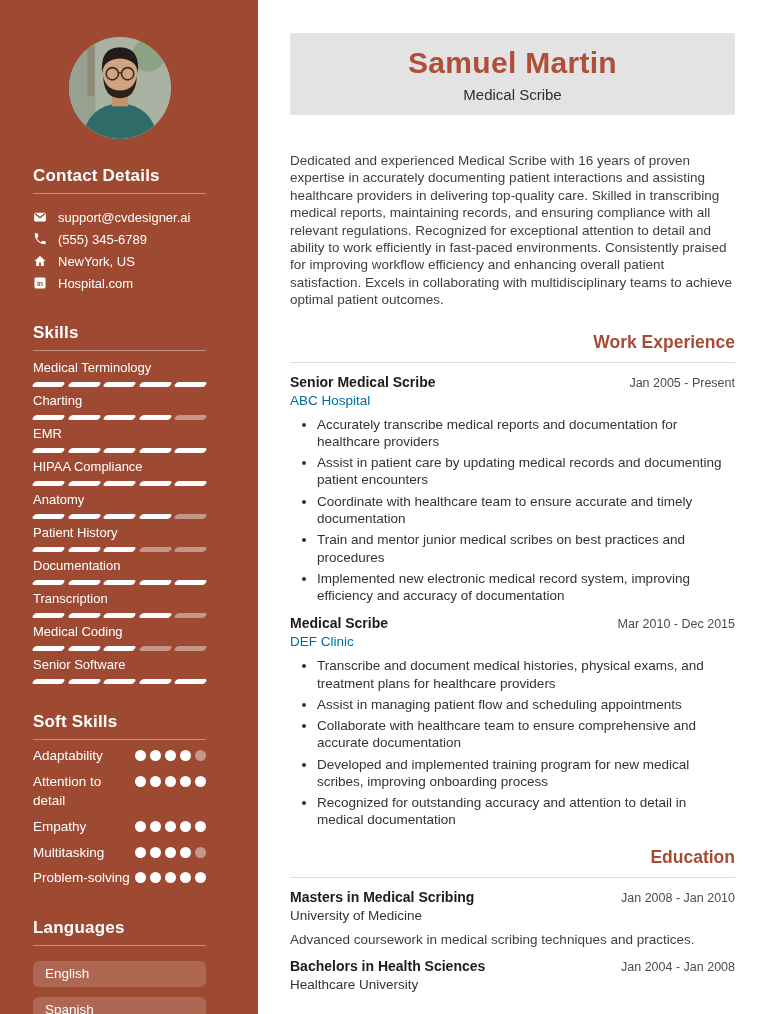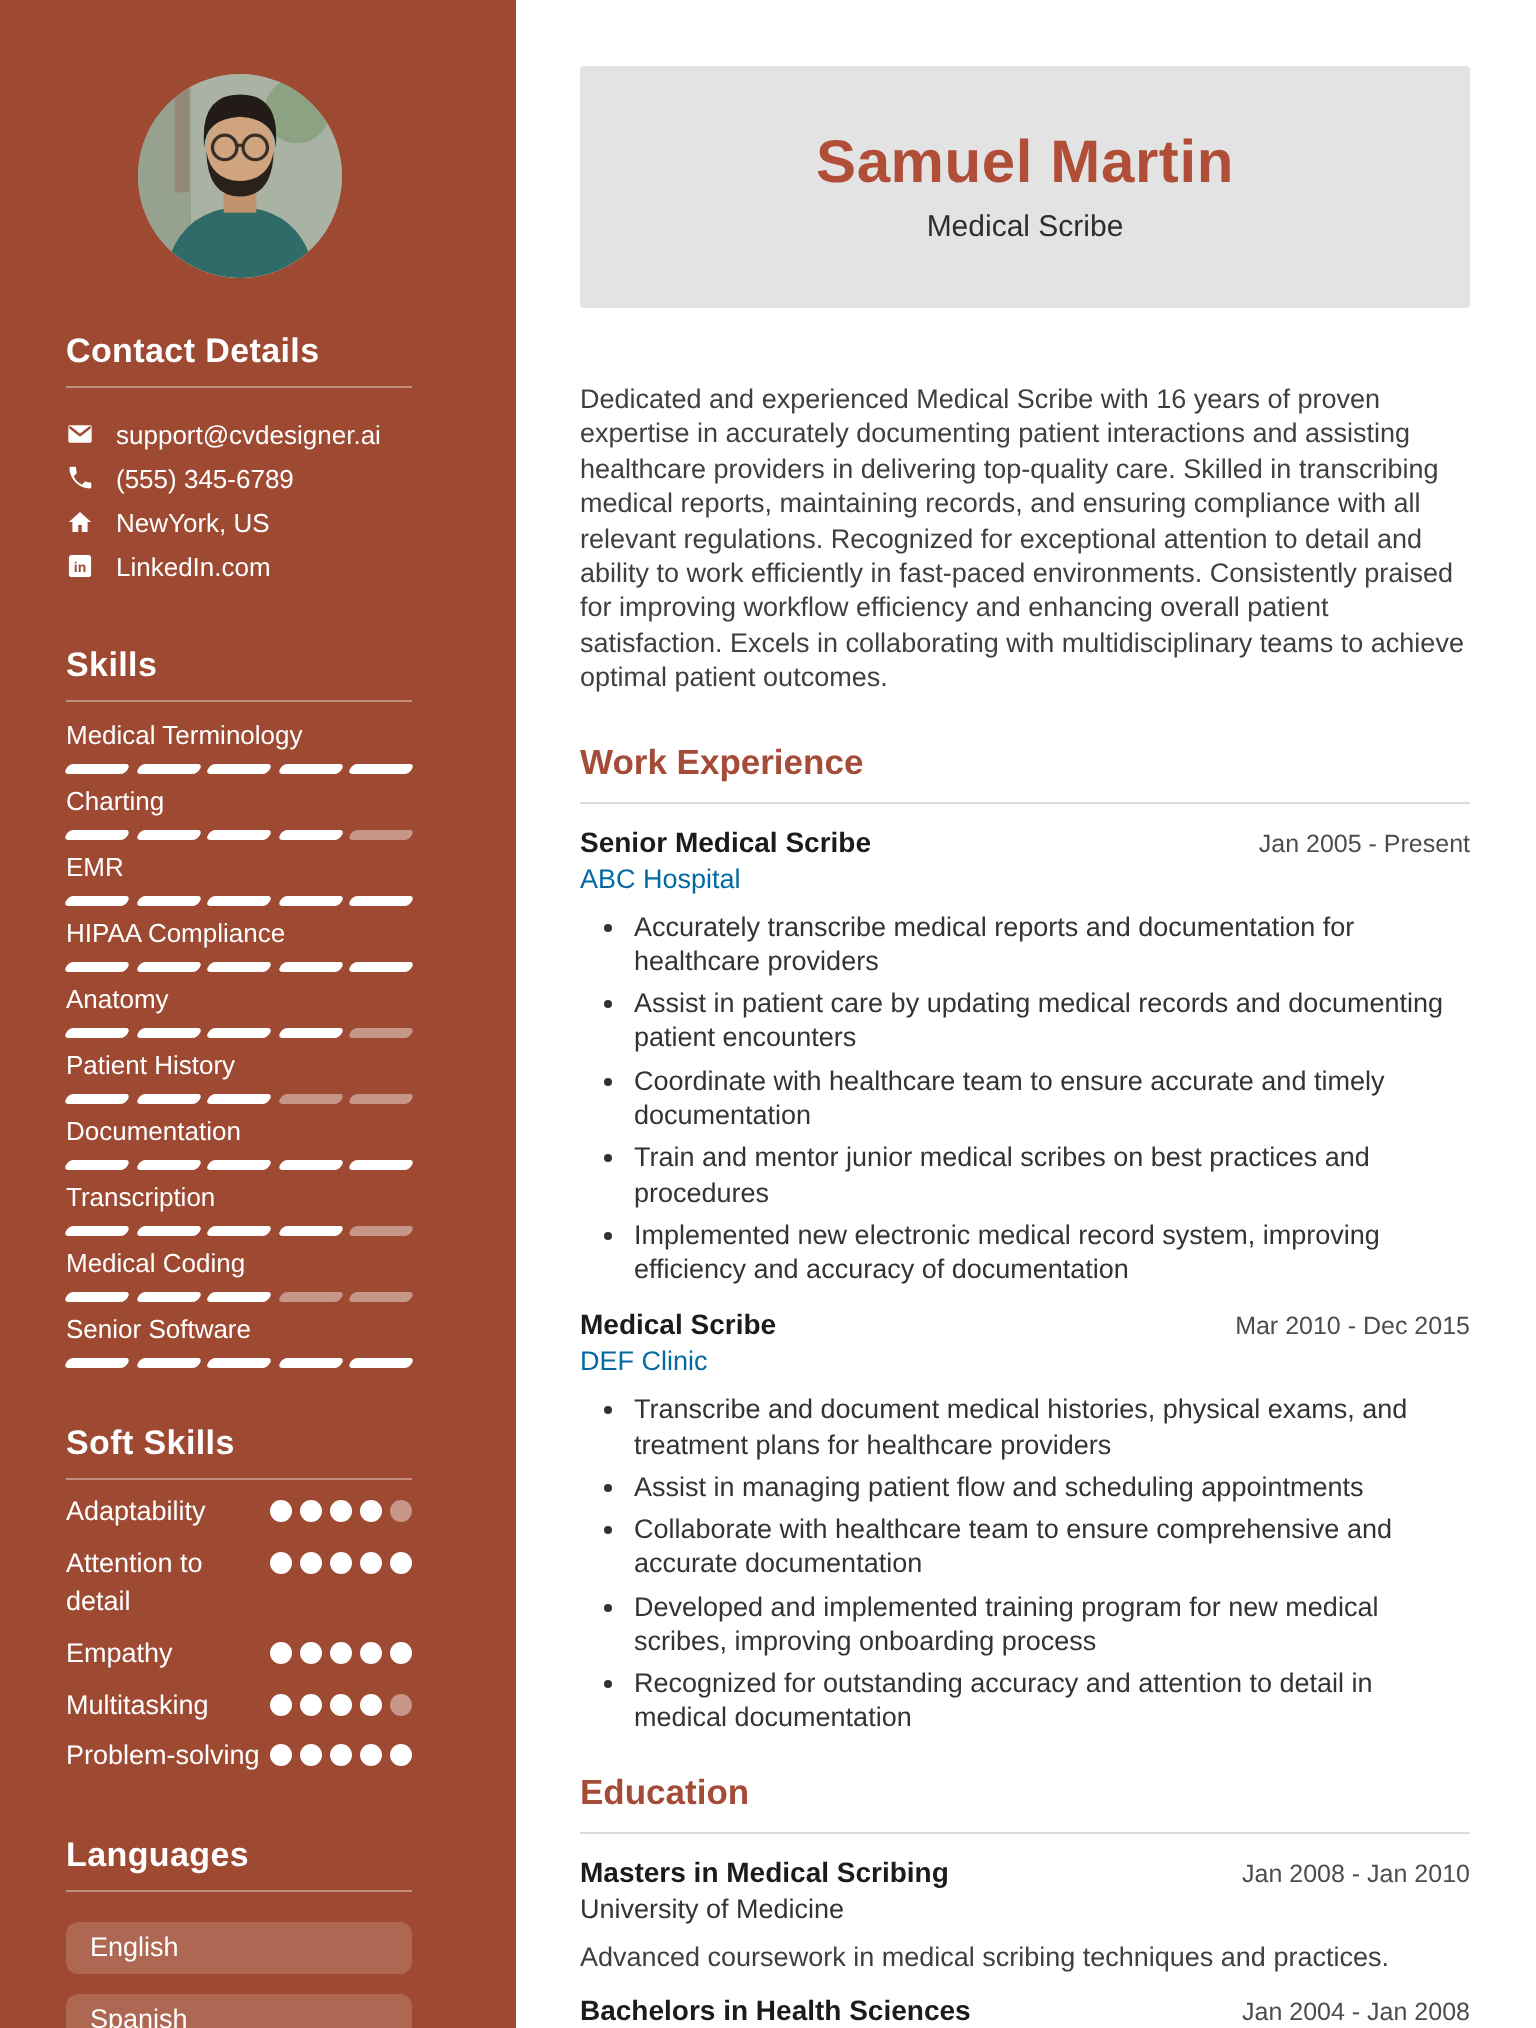--- a/index.html
+++ b/index.html
@@ -51,33 +51,33 @@
 
   .lang-list{margin-top:15px;display:flex;gap:10px;flex-direction:column;}
   .pill{
     background:rgba(255,255,255,.16);border-radius:6px;
     padding:5px 12px;font-size:13.5px;line-height:16px;
   }
 
   
   .main{flex:1;box-sizing:border-box;padding:0 33px 0 32px;background:#fff;}
   .name-box{
-    margin-top:33px;height:121px;background:#E3E3E3;border-radius:2px;
+    margin-top:33px;height:82px;background:#E3E3E3;border-radius:2px;
     display:flex;flex-direction:column;align-items:center;justify-content:center;
   }
   .name-box h1{margin:0;font-size:30px;font-weight:bold;color:#B04E38;letter-spacing:.3px;}
   .job-title{margin-top:6px;font-size:15px;color:#2e2e2e;}
 
   .summary{
     margin:37px 0 0 0;font-size:13.5px;line-height:1.29;color:#3f3f3f;
   }
 
   .sec-title{
     margin:0;font-size:17.5px;font-weight:bold;color:#A54C39;
-    padding-bottom:9px;border-bottom:1px solid #dcdcdc;
+    padding-bottom:9px;border-bottom:1px solid #dcdcdc;text-align:right;
   }
   .sec-work{margin-top:23px;}
   .sec-edu{margin-top:18px;}
 
   .job{margin-top:11px;}
   .row-head{display:flex;justify-content:space-between;align-items:baseline;}
   .role{font-size:14px;font-weight:bold;color:#1b1b1b;}
   .dates{font-size:12.5px;color:#4c4c4c;white-space:nowrap;}
   .company{font-size:13.5px;color:#0369a1;margin-top:3px;}
   ul.bullets{margin:8px 0 2px 0;padding-left:27px;}
@@ -145,21 +145,21 @@
         </span>
         <span>NewYork, US</span>
       </div>
       <div class="contact-row">
         <span class="cicon">
           <svg viewBox="0 0 24 24">
               <rect x="2.5" y="2.5" width="19" height="19" rx="2.5" fill="#fff"></rect>
               <text x="12" y="17" font-size="12" font-family="Liberation Sans, sans-serif" font-weight="bold" fill="#9E4A33" text-anchor="middle">in</text>
             </svg>
         </span>
-        <span>LinkedIn.com</span>
+        <span>Hospital.com</span>
       </div>
     </div>
 
     <h2 class="side-title mt-skills">Skills</h2>
     <div class="skills-list" id="skills-list">
         <div class="skill">
           <div class="skill-name">Medical Terminology</div>
           <div class="skill-bar">
             <span class="seg on"></span>
             <span class="seg on"></span>

